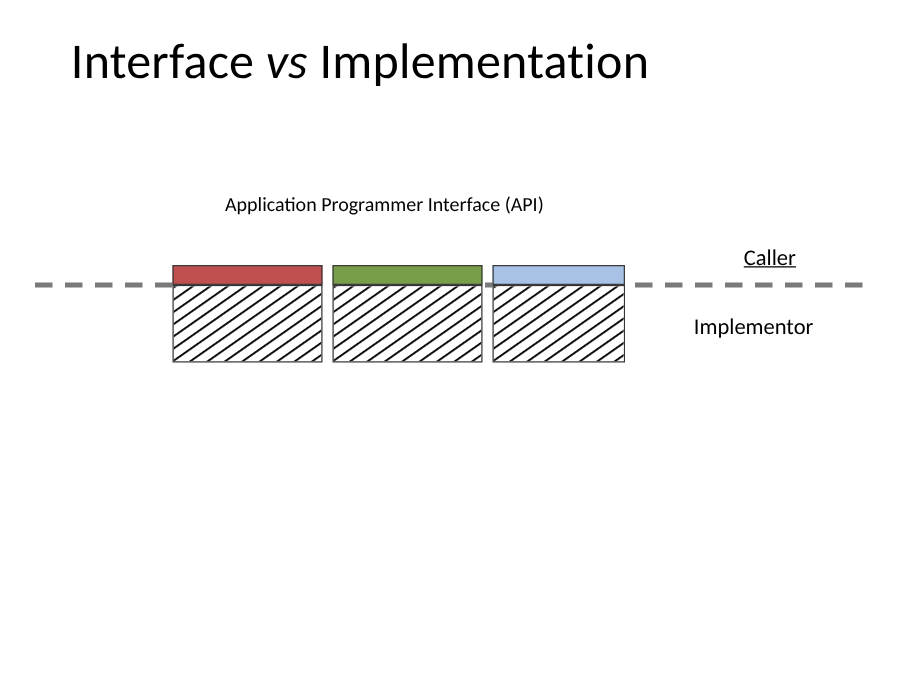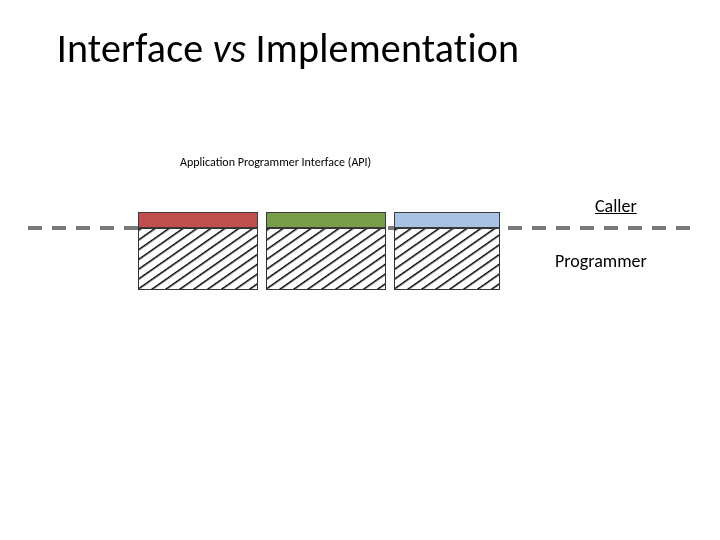--- a/index.html
+++ b/index.html
@@ -15,21 +15,21 @@
     font-size: 40px;
     font-weight: 400;
     letter-spacing: 0.2px;
   }
   .title .vs { font-style: italic; }
 
   .api-label {
     position: absolute;
     top: 155px;
     left: 180px;
-    font-size: 12px;
+    font-size: 16px;
   }
 
   .caller-label {
     position: absolute;
     top: 195px;
     left: 595px;
     font-size: 18px;
     text-decoration: underline;
   }
 
@@ -75,21 +75,21 @@
 <body>
 
 <div class="slide">
 
   <div class="title">
     <span>Interface </span><span class="vs">vs</span><span> Implementation</span>
   </div>
 
   <div class="api-label">Application Programmer Interface (API)</div>
   <div class="caller-label">Caller</div>
-  <div class="implementor-label">Programmer</div>
+  <div class="implementor-label">Implementor</div>
 
   <div class="dashed-line">
     <svg width="664" height="6" viewBox="0 0 664 6">
       <line x1="0" y1="3" x2="664" y2="3" stroke="#7a7a7a" stroke-width="4" stroke-dasharray="14 10"></line>
     </svg>
   </div>
 
   <div class="api-box red"></div>
   <div class="api-box green"></div>
   <div class="api-box blue"></div>

